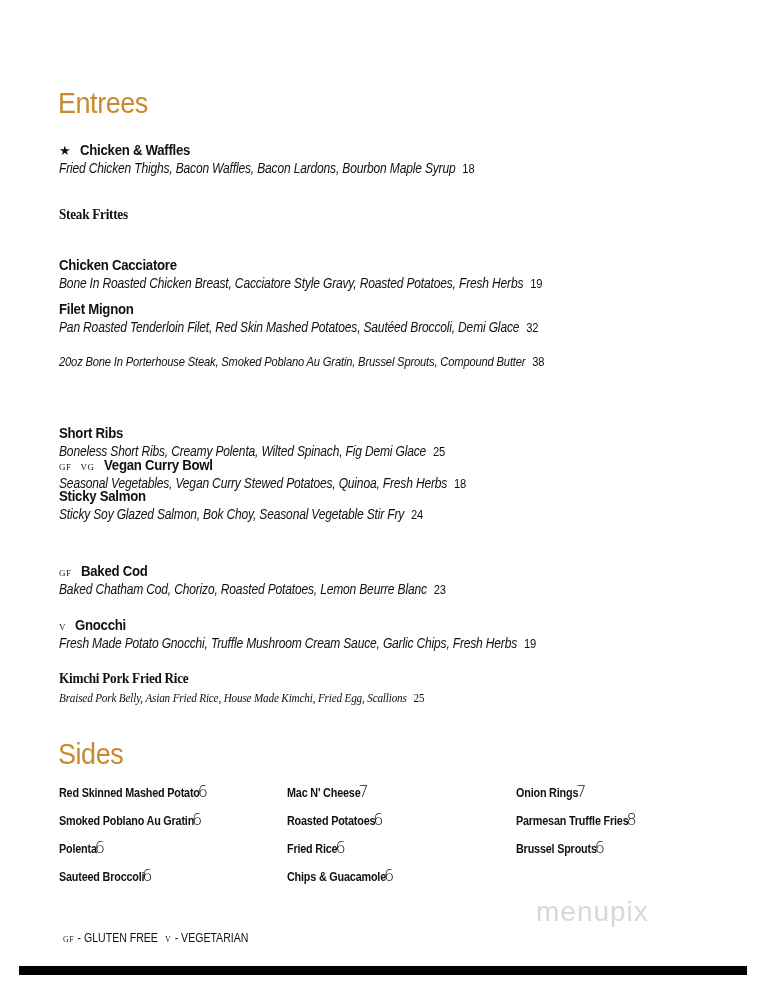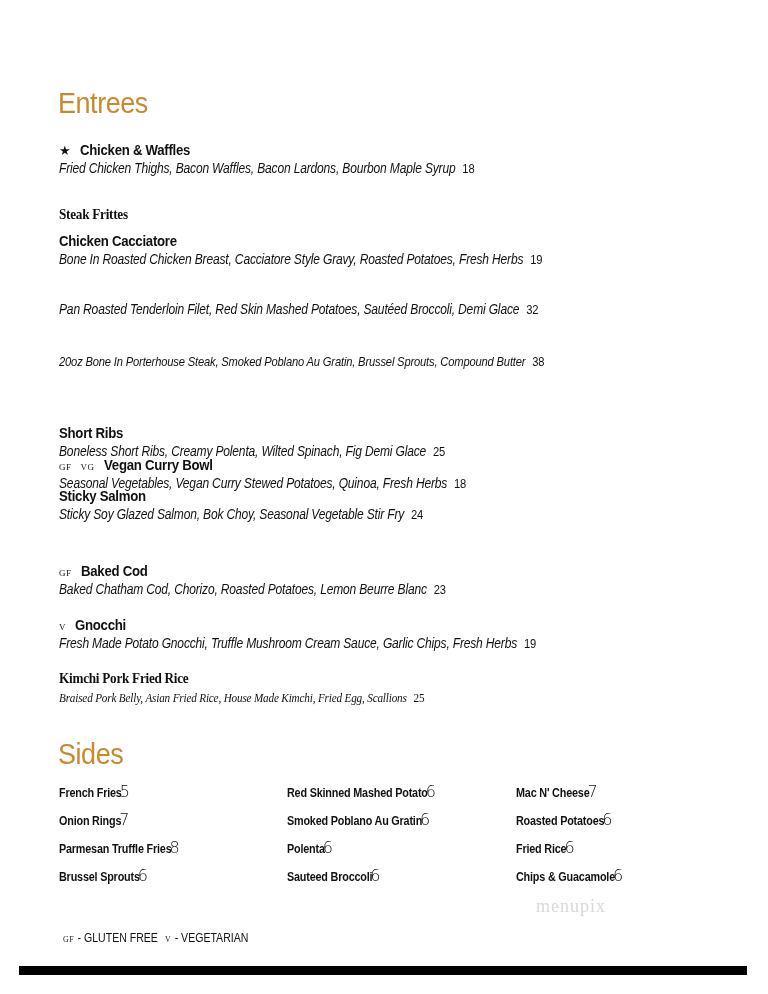--- a/index.html
+++ b/index.html
@@ -24,48 +24,51 @@
                 grid-template-columns: 228px 229px 228px; row-gap: 9px; }
   .side-item { height: 19px; white-space: nowrap; display: flex; align-items: baseline; }
   .side-name { font-size: 12px; font-weight: bold; transform: scaleX(0.9); transform-origin: left;
                display: inline-block; letter-spacing: -0.2px; }
   .side-price { font-size: 16px; margin-left: -6px; font-family: "DejaVu Sans", sans-serif; font-weight: 300; }
   .legend { position: absolute; top: 931px; left: 63px; font-size: 12px; display: flex; align-items: baseline;
             transform: scaleX(0.88); transform-origin: left; white-space: nowrap; }
   .legend .tag { margin-right: 4px; }
   .legend .legend-text { margin-right: 8px; }
   .bottom-bar { position: absolute; left: 19px; top: 966px; width: 728px; height: 9px; background: #000; }
-  .watermark { position: absolute; left: 536px; top: 896px; font-size: 18px; color: #d8d8d8;
-               letter-spacing: 1px; font-family: Liberation Serif, serif; font-weight: 300; }
+  .watermark { position: absolute; left: 536px; top: 896px; font-size: 28px; color: #d8d8d8;
+               letter-spacing: 1px; font-family: Liberation Sans, sans-serif; font-weight: 300; }
 </style>
 </head>
 <body>
 
 <h1 class="section-title" id="entrees-title">Entrees</h1>
 
 <div id="entrees-list">
     <div class="entree" style="top: 141px;">
       <div class="entree-name-line">
         <span class="star">★</span>
         <span class="entree-name">Chicken &amp; Waffles</span>
       </div>
       <div><span class="entree-desc"><span>Fried Chicken Thighs, Bacon Waffles, Bacon Lardons, Bourbon Maple Syrup</span><span class="entree-price">18</span></span></div>
     </div>
     <div class="entree" style="top: 206px; font-family: Liberation Serif, serif;">
       <div class="entree-name-line">
         <span class="entree-name">Steak Frittes</span>
       </div>
     </div>
-    <div class="entree" style="top: 232px;">
+    <div class="entree" style="top: 256px;">
       <div class="entree-name-line">
         <span class="entree-name">Chicken Cacciatore</span>
       </div>
       <div><span class="entree-desc"><span>Bone In Roasted Chicken Breast, Cacciatore Style Gravy, Roasted Potatoes, Fresh Herbs</span><span class="entree-price">19</span></span></div>
     </div>
     <div class="entree" style="top: 300px;">
+      <div class="entree-name-line">
+        <span class="entree-name">Filet Mignon</span>
+      </div>
       <div><span class="entree-desc"><span>Pan Roasted Tenderloin Filet, Red Skin Mashed Potatoes, Sautéed Broccoli, Demi Glace</span><span class="entree-price">32</span></span></div>
     </div>
     <div class="entree" style="top: 352px;">
       <div><span class="entree-desc small"><span>20oz Bone In Porterhouse Steak, Smoked Poblano Au Gratin, Brussel Sprouts, Compound Butter</span><span class="entree-price">38</span></span></div>
     </div>
     <div class="entree" style="top: 424px;">
       <div class="entree-name-line">
         <span class="entree-name">Short Ribs</span>
       </div>
       <div><span class="entree-desc"><span>Boneless Short Ribs, Creamy Polenta, Wilted Spinach, Fig Demi Glace</span><span class="entree-price">25</span></span></div>
@@ -102,24 +105,20 @@
       <div class="entree-name-line">
         <span class="entree-name">Kimchi Pork Fried Rice</span>
       </div>
       <div><span class="entree-desc small"><span>Braised Pork Belly, Asian Fried Rice, House Made Kimchi, Fried Egg, Scallions</span><span class="entree-price">25</span></span></div>
     </div>
   </div>
 
 <h1 class="section-title" id="sides-title">Sides</h1>
 
 <div class="sides-grid" id="sides-grid">
-    <div class="side-item">
-      <span class="side-name" style="width: 62.6625px; margin-right: 4px;">French Fries</span>
-      <span class="side-price">5</span>
-    </div>
     <div class="side-item">
       <span class="side-name" style="width: 140.723px; margin-right: 4px;">Red Skinned Mashed Potato</span>
       <span class="side-price">6</span>
     </div>
     <div class="side-item">
       <span class="side-name" style="width: 73.4625px; margin-right: 4px;">Mac N' Cheese</span>
       <span class="side-price">7</span>
     </div>
     <div class="side-item">
       <span class="side-name" style="width: 62.2266px; margin-right: 4px;">Onion Rings</span>

